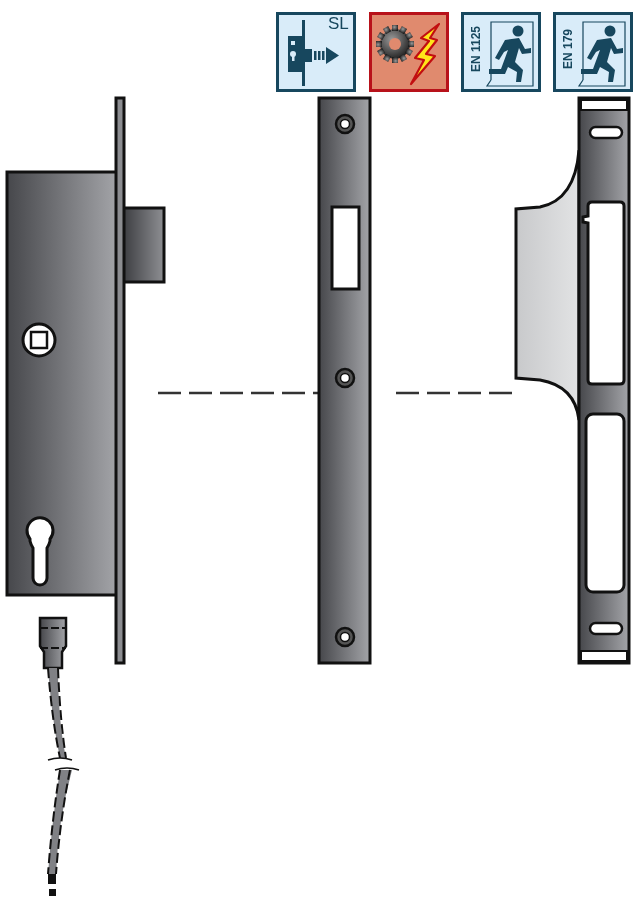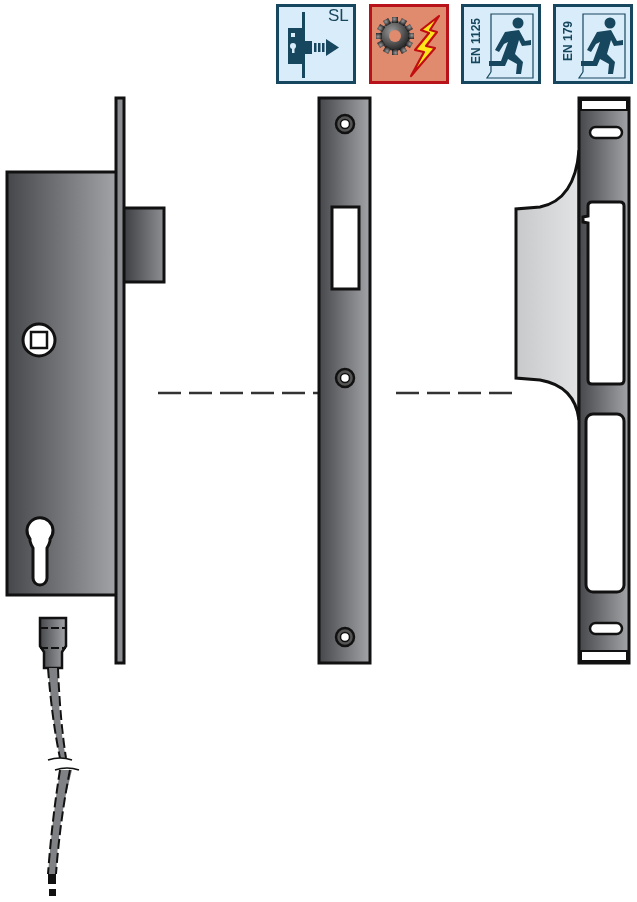--- a/index.html
+++ b/index.html
@@ -1,17 +1,17 @@
 <!DOCTYPE html>
 <html><head>
 <meta charset="utf-8">
 <style>
   html, body { margin: 0; padding: 0; background: #ffffff; }
   body { width: 637px; height: 902px; position: relative; overflow: hidden; font-family: "Liberation Sans", sans-serif; }
-  .icon-badge { position: absolute; top: 4px; width: 80px; height: 80px; box-sizing: border-box; text-decoration: underline; }
+  .icon-badge { position: absolute; top: 12px; width: 80px; height: 80px; box-sizing: border-box; text-decoration: underline; }
   .icon-badge svg { width: 100%; height: 100%; display: block; }
   .label-text { position: absolute; font-family: "Liberation Sans", sans-serif; font-weight: bold; }
   #diagram { position: absolute; left: 0; top: 0; }
 </style>
 </head>
 <body>
 
 <div class="icon-badge" style="left:276px;">
   <svg viewBox="0 0 80 80">
     <rect x="1.5" y="1.5" width="77" height="77" fill="#d9ecf9" stroke="#17475e" stroke-width="3"></rect>

